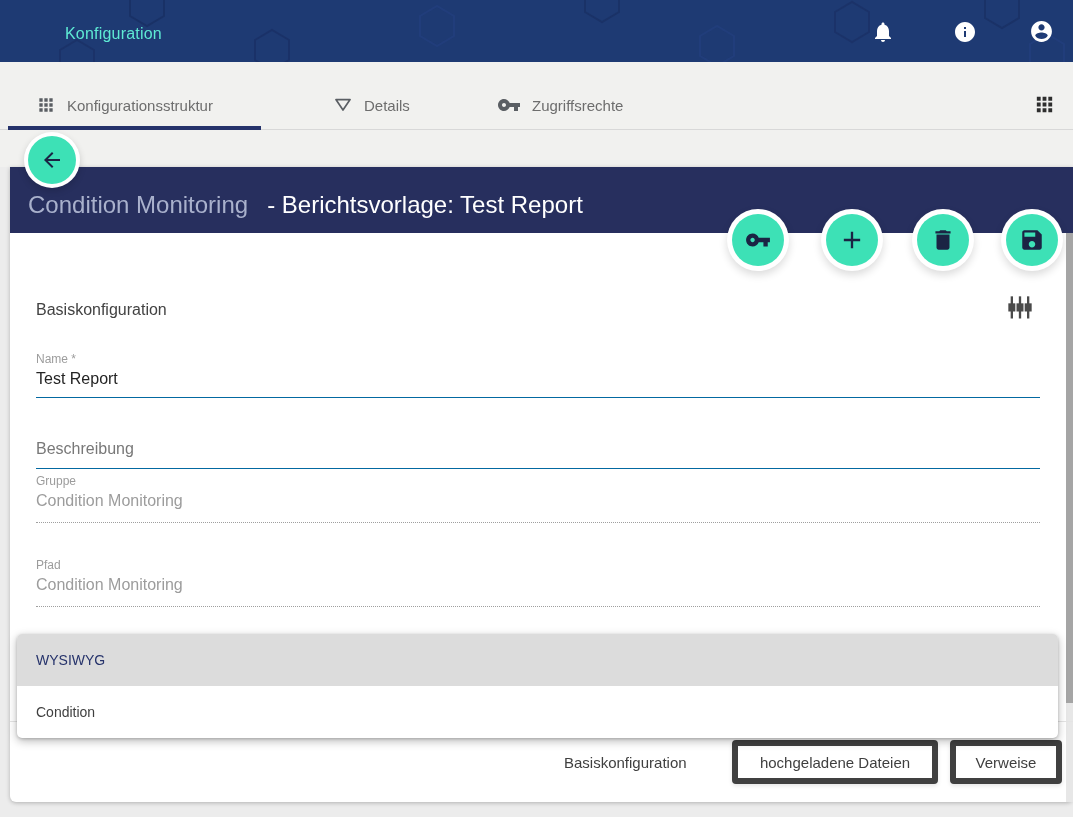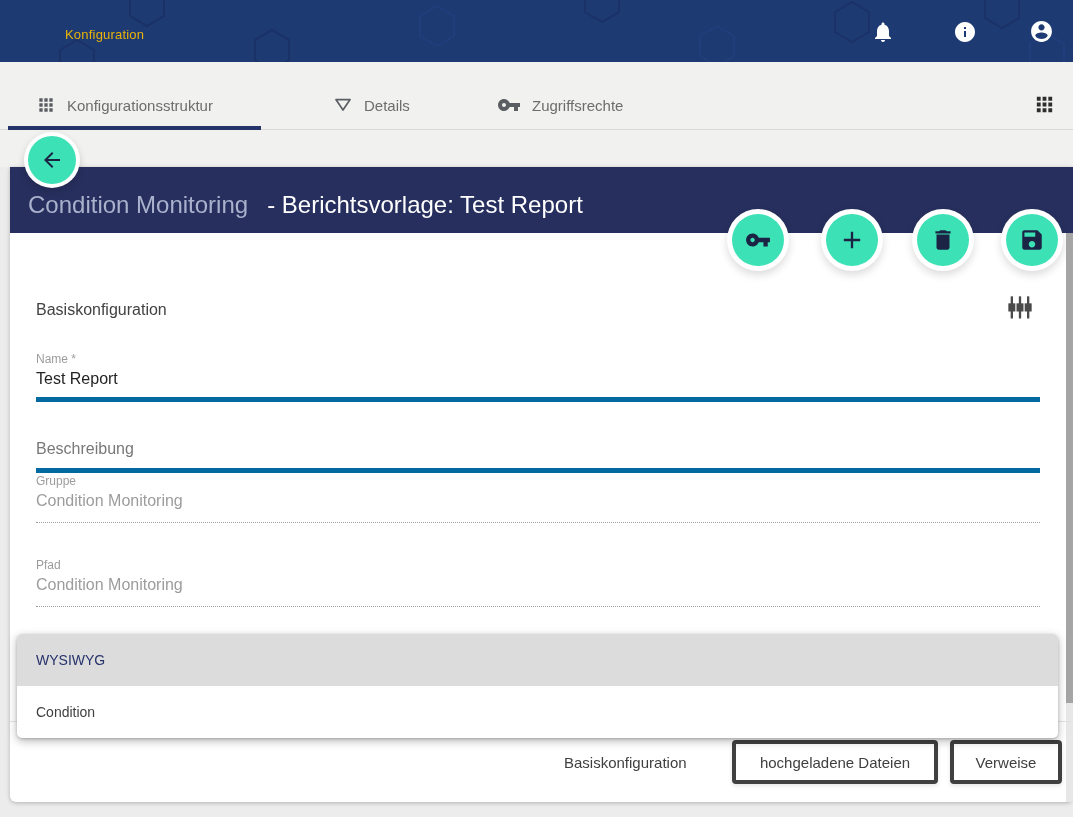--- a/index.html
+++ b/index.html
@@ -4,21 +4,21 @@
 <style>
   * { margin:0; padding:0; box-sizing:border-box; }
   html,body { background:#ececec; }
   body { font-family:"Liberation Sans","DejaVu Sans",sans-serif; }
   .screen { position:relative; width:1073px; height:817px; overflow:hidden; background:#ececec; }
 
   
   .appbar { position:absolute; left:0; top:0; width:1073px; height:62px; background:#1e3a73; overflow:hidden; }
   .appbar-pattern { position:absolute; left:0; top:0; width:1073px; height:62px; }
   .appbar-title { position:absolute; left:65px; top:0; height:68px; display:flex; align-items:center;
-                  font-size:13px; color:#eab308; letter-spacing:.2px; }
+                  font-size:16px; color:#5eead4; letter-spacing:.2px; }
   .icon-btn { width:24px; height:24px; cursor:pointer; display:inline-block; }
   .icon-btn.bell    { position:absolute; left:871px; top:20px; }
   .icon-btn.info    { position:absolute; left:953px; top:20px; }
   .icon-btn.account { position:absolute; left:1029px; top:19px; }
 
   
   .tabband { position:absolute; left:0; top:62px; width:1073px; height:105px; background:#f1f1ef; }
   .tabband-divider { position:absolute; left:0; top:67px; width:1073px; height:1px; background:#d8d8d8; }
   .tab { position:absolute; top:22px; height:42px; display:flex; align-items:center; gap:11px; cursor:pointer; }
   .tab .tab-ic { width:20px; height:20px; }
@@ -52,41 +52,41 @@
   .fab-save  { left:1006px; }
 
   
   .section-heading { position:absolute; left:36px; top:301px; font-size:16px; color:#424242; }
   .tune-btn { position:absolute; left:1006px; top:294px; width:28px; height:28px; cursor:pointer; }
 
   .field { position:absolute; left:36px; width:1004px; }
   .field-label { font-size:12px; color:#9c9c9c; height:16px; }
   .field input { display:block; width:1004px; background:transparent; border:none; outline:none;
                  font-family:"Liberation Sans","DejaVu Sans",sans-serif; font-size:16px; color:#242424;
-                 border-bottom:5px solid #0369a1; border-radius:0; }
+                 border-bottom:1px solid #0369a1; border-radius:0; }
   .field input::placeholder { color:#787878; opacity:1; }
   .field input:disabled { color:#9c9c9c; -webkit-text-fill-color:#9c9c9c; border-bottom:1px dotted #9f9f9f; }
   .f-name  { top:352px; }  .f-name input  { padding:2px 0 9px 0; }
   .f-descr { top:440px; }  .f-descr input { padding:0 0 10px 0; }
   .f-group { top:474px; }  .f-group input { padding:2px 0 12px 0; }
   .f-path  { top:558px; }  .f-path input  { padding:2px 0 12px 0; }
 
   
   .opt-panel { position:absolute; left:17px; top:634px; width:1041px; background:#ffffff; border-radius:5px;
                box-shadow:0 3px 10px rgba(0,0,0,.28), 0 1px 3px rgba(0,0,0,.18); overflow:hidden; z-index:30; }
   .opt { height:52px; display:flex; align-items:center; padding-left:19px; font-size:14px; color:#3f3f3f; cursor:pointer; }
   .opt.selected { background:#dcdcdc; color:#26336b; }
 
   
   .footer-divider { position:absolute; left:10px; top:721px; width:1063px; height:1px; background:#e4e4e4; z-index:10; }
   .footer-btn { position:absolute; top:740px; height:44px; display:flex; align-items:center; justify-content:center;
                 font-family:"Liberation Sans","DejaVu Sans",sans-serif; font-size:15px; color:#3f3f3f;
                 background:#ffffff; cursor:pointer; z-index:20; }
   .footer-btn.text-style { left:548px; padding:0 16px; border:none; }
-  .footer-btn.outlined   { border:4px solid #404040; border-radius:4px; box-shadow:0 2px 4px rgba(0,0,0,.10); }
+  .footer-btn.outlined   { border:6px solid #404040; border-radius:4px; box-shadow:0 2px 4px rgba(0,0,0,.10); }
   .footer-btn.b2 { left:732px; width:206px; }
   .footer-btn.b3 { left:950px; width:112px; }
 
   
   .scroll-track { position:absolute; left:1066px; top:233px; width:7px; height:569px; background:#e7e7e7; }
   .scroll-thumb { position:absolute; left:0; top:0; width:7px; height:470px; background:#a5a5a5; cursor:grab; }
 
   svg { display:block; }
 </style>
 </head>

